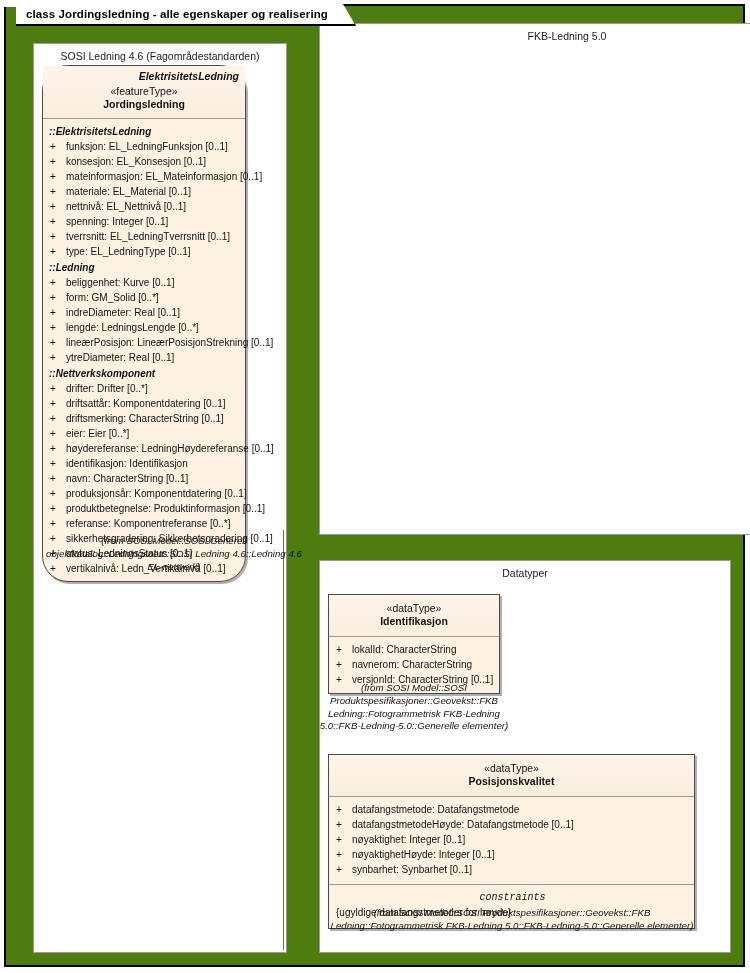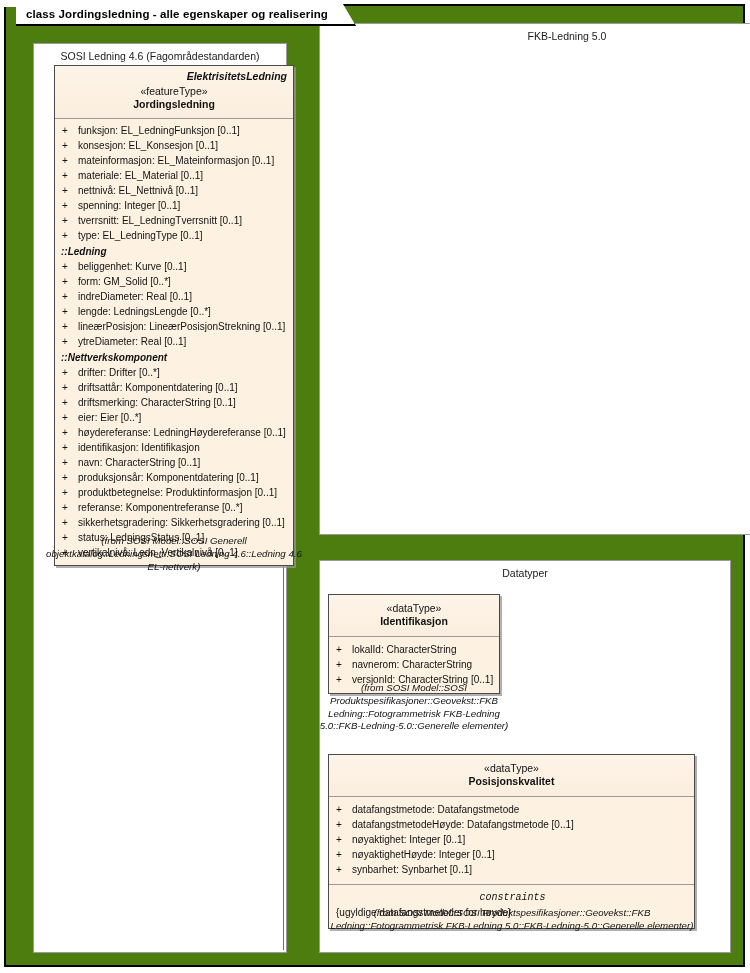--- a/index.html
+++ b/index.html
@@ -186,29 +186,30 @@
   <div class="pkg-panel" id="pkg-fkb">
     <div class="pkg-title">FKB-Ledning 5.0</div>
   </div>
 
   <div class="pkg-panel" id="pkg-datatyper">
     <div class="pkg-title">Datatyper</div>
   </div>
 
   <div class="connector" style="left:277px; top:524px; width:1px; height:420px;"></div>
 
-  <div class="uml-class" id="class-jordingsledning" style="left:48px; top:59px; width:240px;">
+  <div class="uml-class" id="class-jordingsledning" style="left:36px; top:59px; width:204px;border-radius:26px;">
     <div class="uml-header">
       <div class="uml-super">ElektrisitetsLedning</div>
       <div class="uml-stereotype">«featureType»</div>
       <div class="uml-name">Jordingsledning</div>
     </div>
     <div class="uml-divider"></div>
     <div class="uml-compartment">
 
+      <div class="group-label">::ElektrisitetsLedning</div>
       <div class="attr-row">
         <span class="attr-vis">+</span>
         <span class="attr-text">funksjon: EL_LedningFunksjon [0..1]</span>
       </div>
       <div class="attr-row">
         <span class="attr-vis">+</span>
         <span class="attr-text">konsesjon: EL_Konsesjon [0..1]</span>
       </div>
       <div class="attr-row">
         <span class="attr-vis">+</span>

